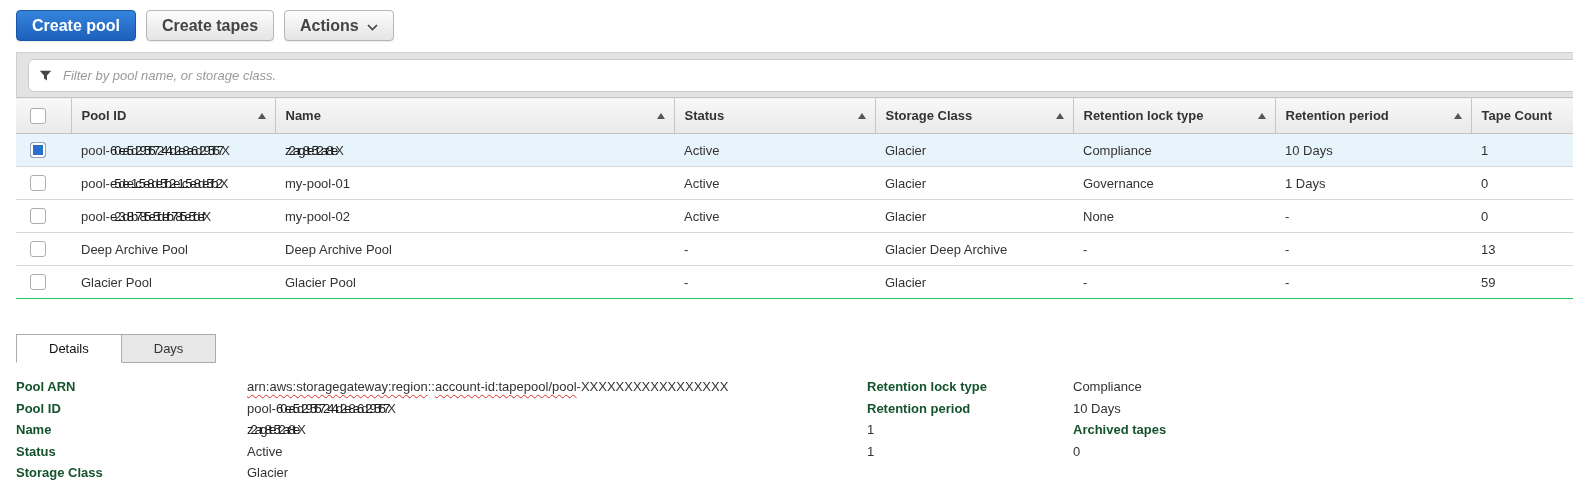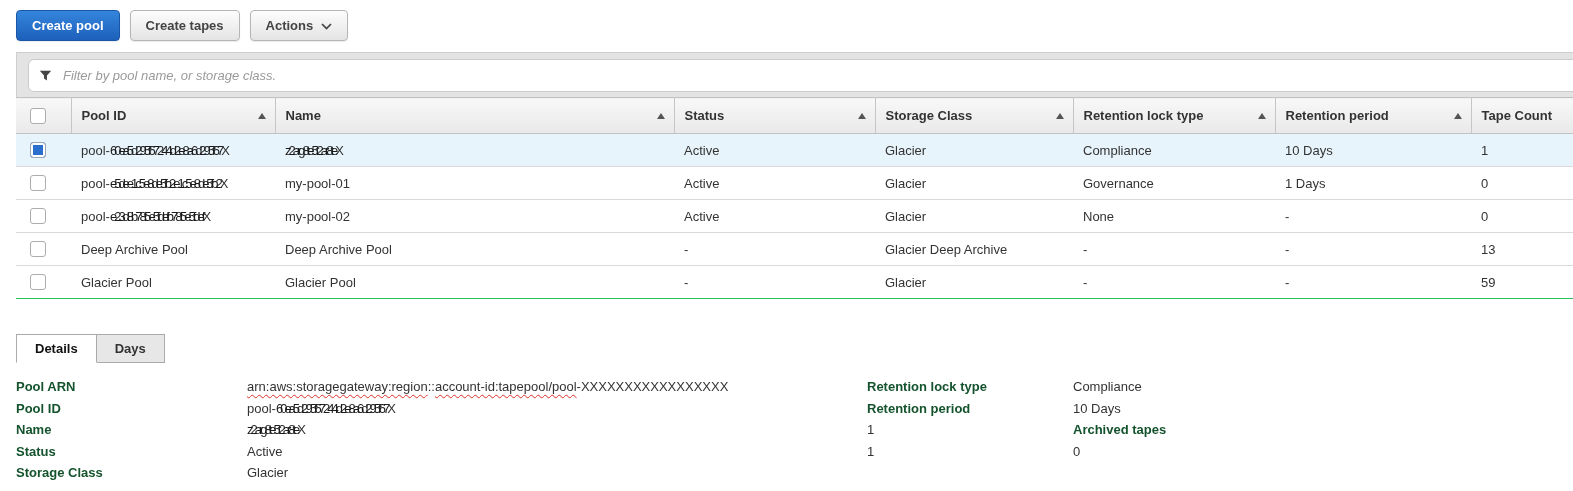--- a/index.html
+++ b/index.html
@@ -8,21 +8,21 @@
     width: 1573px; height: 491px; overflow: hidden;
     background: #fff; color: #333;
     font-family: "Liberation Sans", sans-serif; font-size: 13px;
   }
 
   
   .toolbar { padding: 10px 0 0 16px; display: flex; gap: 10px; }
   .btn {
     height: 31px; padding: 0 15px; border-radius: 4px;
     font-family: "Liberation Sans", sans-serif;
-    font-size: 13px; font-weight: bold; color: #444;
+    font-size: 16px; font-weight: bold; color: #444;
     border: 1px solid #b6b6b6;
     background: linear-gradient(#fdfdfd, #e4e4e4);
     box-shadow: 0 1px 1px rgba(0,0,0,.08);
     display: inline-flex; align-items: center; gap: 8px; cursor: pointer;
   }
   .btn-primary {
     background: linear-gradient(#3585dc, #1d60bb);
     border-color: #1a56a7; color: #fff;
   }
 
@@ -69,22 +69,22 @@
     position: absolute; right: 9px; top: 50%; margin-top: -3px;
     width: 0; height: 0;
     border-left: 4px solid transparent; border-right: 4px solid transparent;
     border-bottom: 6px solid #555;
   }
   .scr { letter-spacing: -3px; color: #1c1c1c; }
 
   
   .tabs { margin: 35px 0 0 16px; display: flex; }
   .tab {
-    height: 29px; padding: 0 18px; display: flex; align-items: center;
-    font-weight: bold; color: #333; background: #e7e7e7;
+    height: 29px; padding: 0 32px; display: flex; align-items: center;
+    font-weight: normal; color: #333; background: #e7e7e7;
     border: 1px solid #ababab; cursor: pointer;
   }
   .tab + .tab { border-left: none; }
   .tab.active { background: #fff; color: #111; border-bottom-color: #fff; }
 
   
   .details { margin: 13px 0 0 16px; display: flex; align-items: flex-start; }
   .dl { display: grid; column-gap: 11px; }
   .dl-left  { grid-template-columns: 220px 620px; }
   .dl-right { grid-template-columns: 195px auto; }

